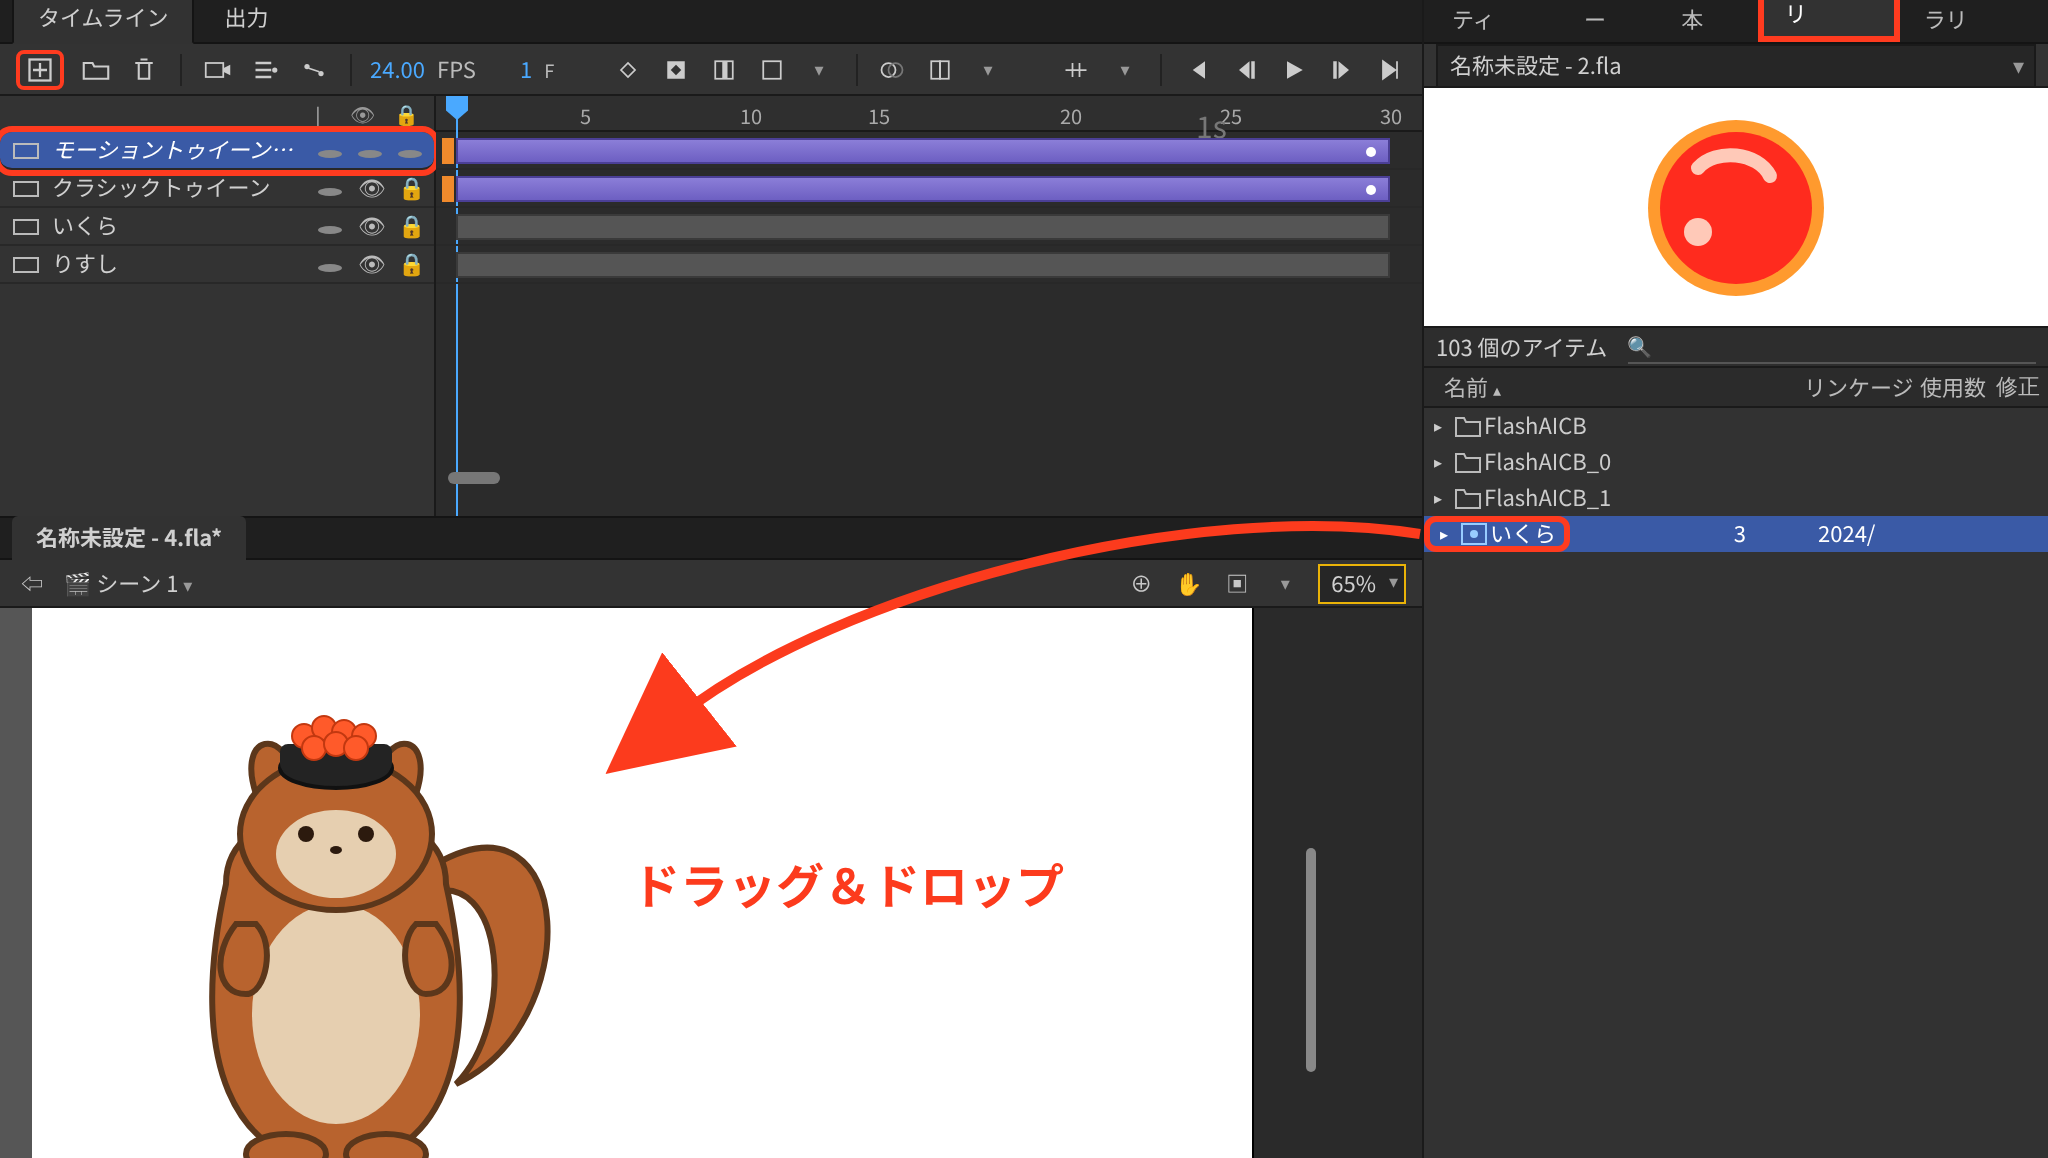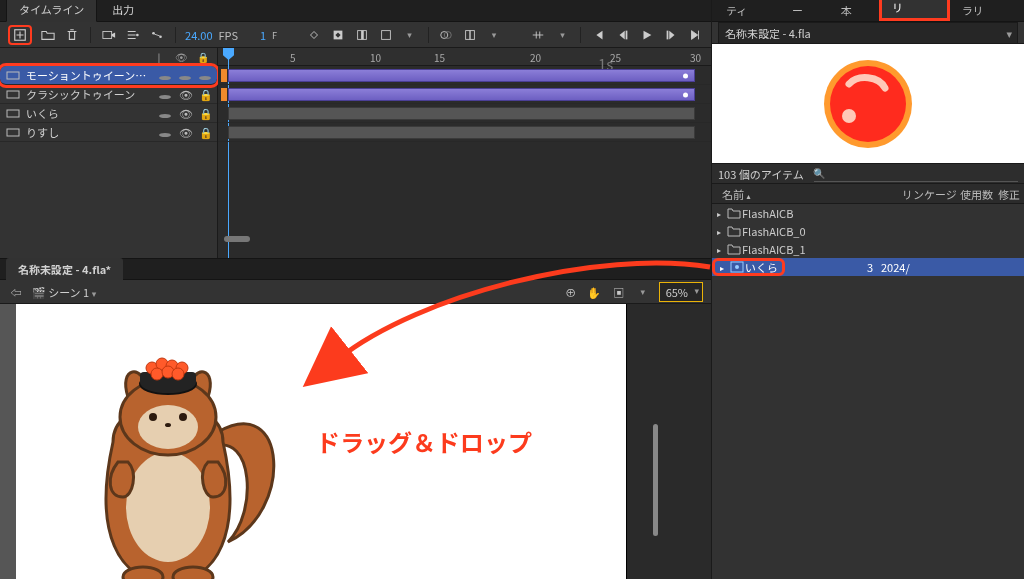--- a/index.html
+++ b/index.html
@@ -29,21 +29,21 @@
   .layer-panel { width:218px; background:#333; border-right:1px solid #1a1a1a; display:flex; flex-direction:column;}
   .layer-head { height:18px; display:flex; align-items:center; justify-content:flex-end; gap:10px; padding-right:8px; border-bottom:1px solid #1a1a1a; color:#999;}
   .layer-head span { width:12px; text-align:center; font-size:10px;}
   .layer-row { height:19px; display:flex; align-items:center; gap:6px; padding-left:6px; border-bottom:1px solid #282828;}
   .layer-row.sel { background:#3a5aa6; color:#fff;}
   .layer-icon { width:14px; height:14px; display:inline-block;}
   .layer-name { flex:1; font-size:11px; white-space:nowrap; overflow:hidden; text-overflow:ellipsis;}
   .layer-flags { display:flex; gap:8px; padding-right:6px; color:#bbb;}
   .layer-flags span { width:12px; text-align:center;}
   .dot { width:4px; height:4px; border-radius:50%; background:#888; display:inline-block;}
-  .hi-outline { outline:3px solid #ff3b1f; border-radius:6px;}
+  .hi-outline { outline:3px solid #ff3b1f; border-radius:6px;font-style:italic;}
 
   .track-panel { flex:1; background:#2b2b2b; position:relative; overflow:hidden;}
   .ruler { height:18px; background:#2f2f2f; border-bottom:1px solid #1a1a1a; position:relative; font-size:10px; color:#aaa;}
   .ruler-tick { position:absolute; top:2px; }
   .playhead { position:absolute; top:0; bottom:0; width:1px; background:#4aa9ff; left:10px;}
   .playhead::before { content:""; position:absolute; top:0; left:-5px; width:11px; height:12px; background:#4aa9ff; clip-path:polygon(0 0,100% 0,100% 60%,50% 100%,0 60%);}
   .track-row { height:19px; border-bottom:1px solid #282828; position:relative;}
   .motion-span { position:absolute; left:10px; right:16px; top:3px; height:13px; background:linear-gradient(#8b7ed8,#6d5fc2); border:1px solid #4b3f96;}
   .motion-span.orange::before { content:""; position:absolute; left:-8px; top:-1px; bottom:-1px; width:6px; background:#f08a2c;}
   .gray-span { position:absolute; left:10px; right:16px; top:3px; height:13px; background:#555; border:1px solid #3a3a3a;}
@@ -76,29 +76,29 @@
   .asset-select::after { content:"▾"; position:absolute; right:5px; top:2px; color:#999;}
   .preview { height:120px; background:#fff; display:flex; align-items:center; justify-content:center; border-bottom:1px solid #1a1a1a;}
   .item-count-row { height:20px; display:flex; align-items:center; background:#2d2d2d; padding:0 6px; gap:10px; border-bottom:1px solid #1a1a1a;}
   .item-count-row .search { flex:1; position:relative;}
   .item-count-row .search input { width:100%; background:transparent; border:none; border-bottom:1px solid #555; color:#ddd; font-size:11px; padding:1px 2px 1px 14px;}
   .item-count-row .search::before { content:"🔍"; position:absolute; left:0; top:0; font-size:10px; color:#888;}
   .lib-header { height:20px; display:flex; align-items:center; background:#2b2b2b; border-bottom:1px solid #1a1a1a; font-size:11px; color:#bbb;}
   .lib-col-name { width:190px; padding-left:10px;}
   .lib-col-link { width:58px;}
   .lib-col-use  { width:38px;}
-  .lib-col-mod  { flex:1;}
+  .lib-col-mod  { flex:1;font-family:Liberation Serif, serif;}
   .lib-row { height:18px; display:flex; align-items:center; font-size:11px; color:#ccc;}
   .lib-row.sel { background:#3a5aa6; color:#fff;}
   .lib-ind { width:14px; display:inline-flex; justify-content:center; font-size:8px;}
   .lib-ico { width:16px; display:inline-flex; justify-content:center;}
   .lib-name { flex:1; }
   .lib-row .c-link { width:58px;}
   .lib-row .c-use  { width:38px; text-align:right; padding-right:8px;}
-  .lib-row .c-mod  { width:40px;}
+  .lib-row .c-mod  { width:40px;margin-left:28px;}
 
   
   .squirrel-svg { position:absolute; left:42px; top:8px; }
 
   
   .hi { border:3px solid #ff3b1f; border-radius:6px; }
 </style>
 </head>
 <body>
 
@@ -410,21 +410,21 @@
 
     <div class="right">
       <div class="rp-tabs">
         <div class="rp-tab">プロパティ</div>
         <div class="rp-tab">カラー</div>
         <div class="rp-tab">色見本</div>
         <div class="rp-tab active hi">ライブラリ</div>
         <div class="rp-tab">C ライブラリ</div>
       </div>
       <div class="asset-select-row">
-        <div class="asset-select">名称未設定 - 4.fla</div>
+        <div class="asset-select">名称未設定 - 2.fla</div>
       </div>
       <div class="preview">
         <svg width="110" height="100" viewBox="0 0 110 100">
           <circle cx="55" cy="50" r="44" fill="#ff9a2e"></circle>
           <circle cx="55" cy="50" r="38" fill="#ff2b1e"></circle>
           <path d="M36 30 C45 20 66 22 72 34" fill="none" stroke="#ffc9b8" stroke-width="7" stroke-linecap="round"></path>
           <circle cx="36" cy="62" r="7" fill="#ffc9b8"></circle>
         </svg>
       </div>
       <div class="item-count-row">

